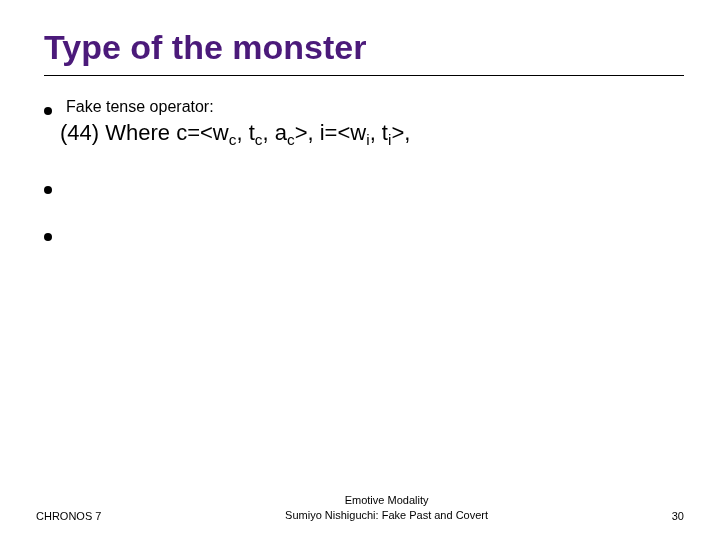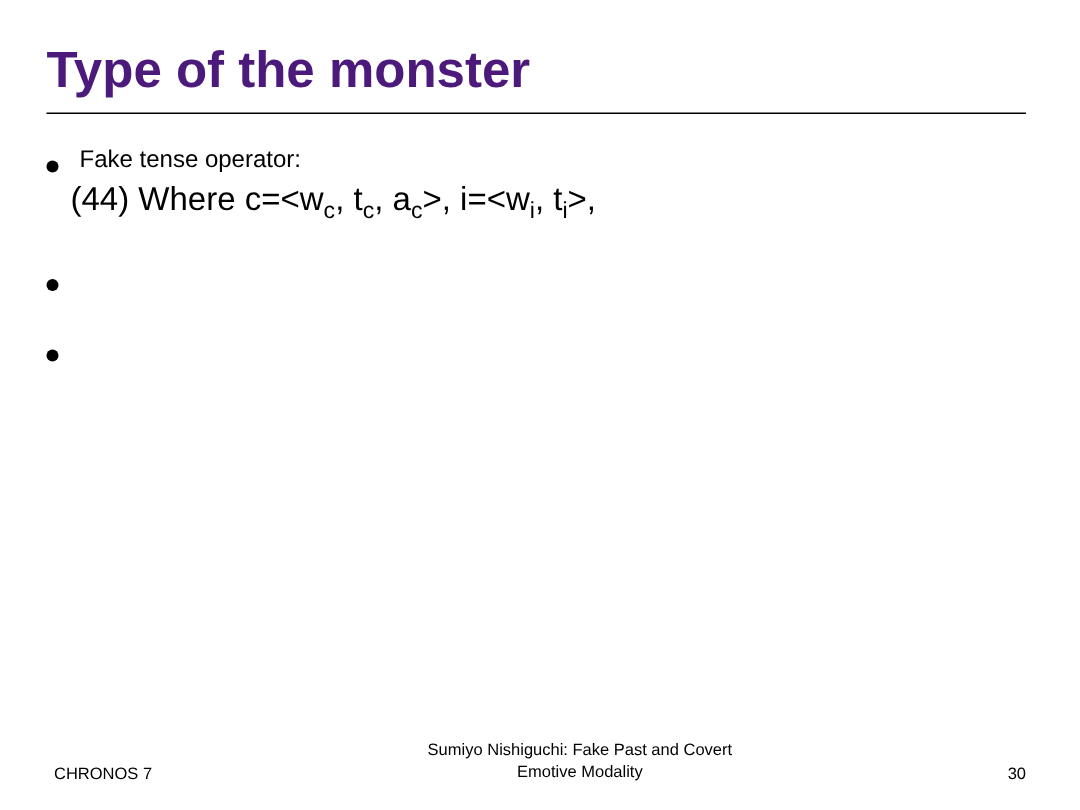--- a/index.html
+++ b/index.html
@@ -9,21 +9,21 @@
     height: 540px;
     background: #fff;
     font-family: Arial, Helvetica, sans-serif;
     color: #000;
     position: relative;
   }
   .slide {
     box-sizing: border-box;
     width: 720px;
     height: 540px;
-    padding: 28px 36px 20px 31px;
+    padding: 28px 36px 20px 44px;
     position: relative;
   }
   .title {
     font-size: 34px;
     font-weight: bold;
     color: #4b1a7a;
     border-bottom: 1px solid #000;
     padding-bottom: 8px;
     margin-bottom: 20px;
   }
@@ -107,19 +107,19 @@
 
   <div class="block">
     <div class="bullet-row">
       <span class="bullet-dot"></span>
     </div>
   </div>
 
   <div class="footer">
     <div class="footer-left">CHRONOS 7</div>
     <div class="footer-center">
+      <div>Emotive Modality</div>
       <div>Sumiyo Nishiguchi: Fake Past and Covert</div>
-      <div>Emotive Modality</div>
     </div>
     <div class="footer-right">30</div>
   </div>
 
 </div>
 
 </body></html>

